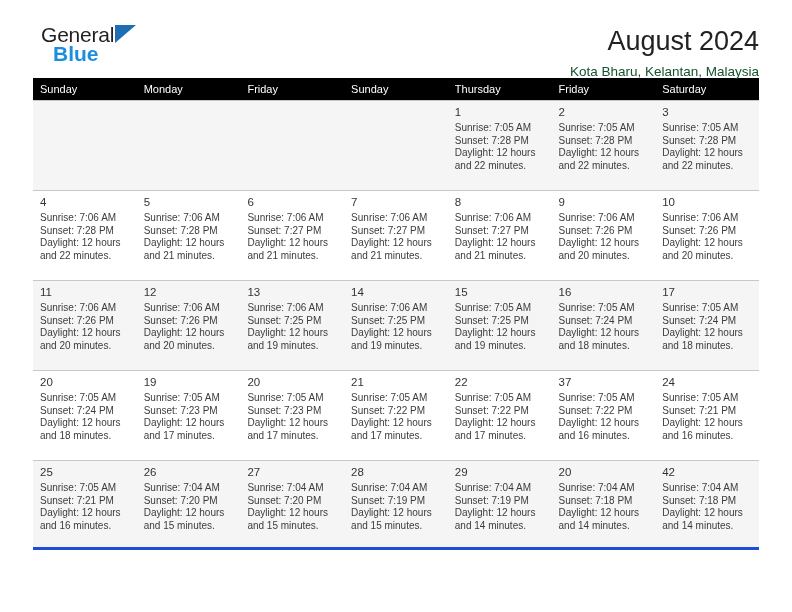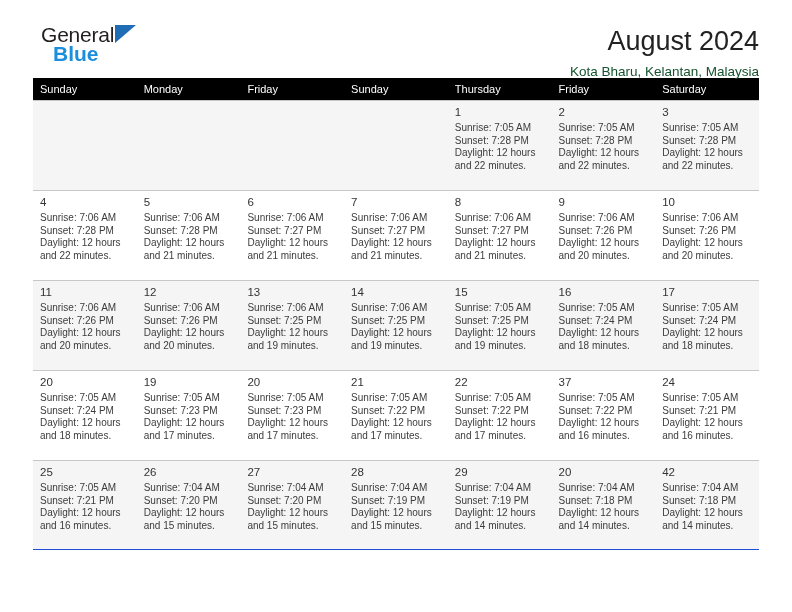--- a/index.html
+++ b/index.html
@@ -132,21 +132,21 @@
     line-height: 14px;
     margin-bottom: 3px;
   }
   .detail {
     font-size: 10px;
     color: #3c3c3c;
     line-height: 12.6px;
     white-space: pre-line;
   }
   .last-row .cell-inner {
-    border-bottom: 1px solid #1d4ed8;
+    border-bottom: 3px solid #1d4ed8;
   }
 </style>
 </head>
 <body>
 
 <div class="page">
 
   <div class="header">
 
     <div class="logo">

